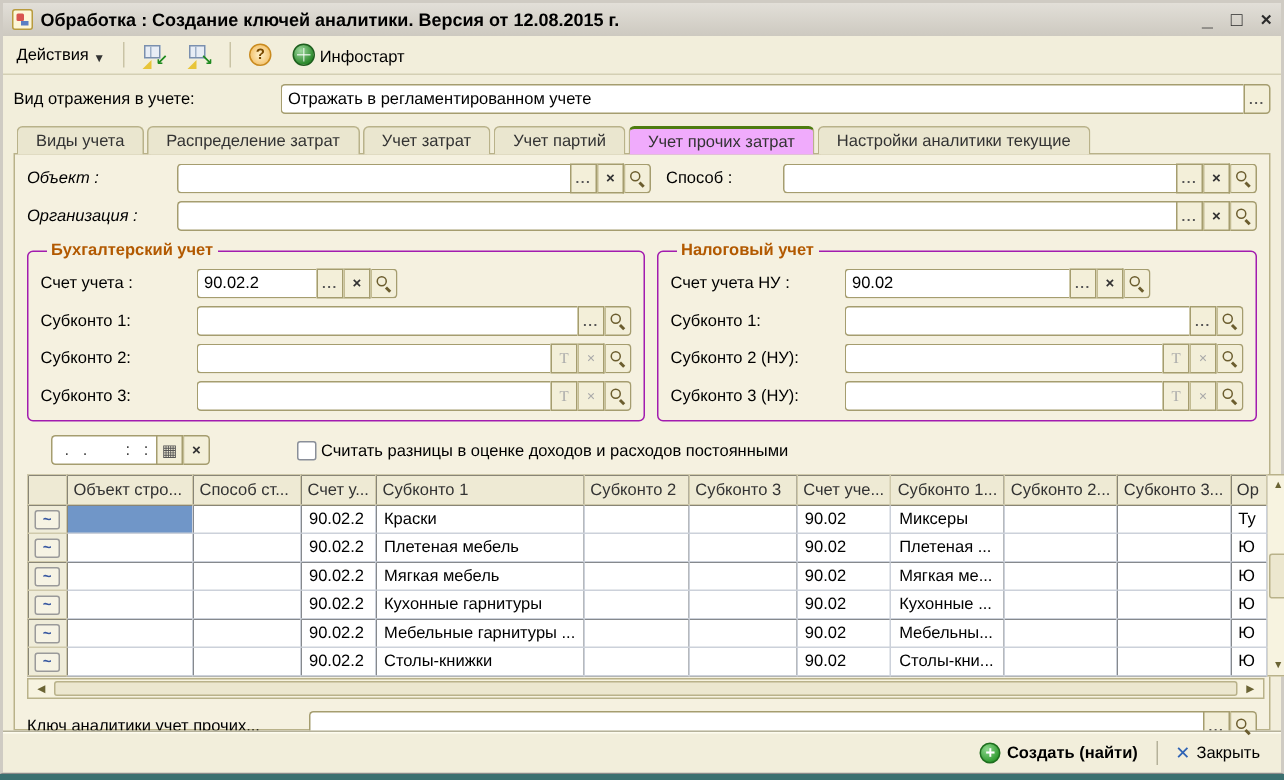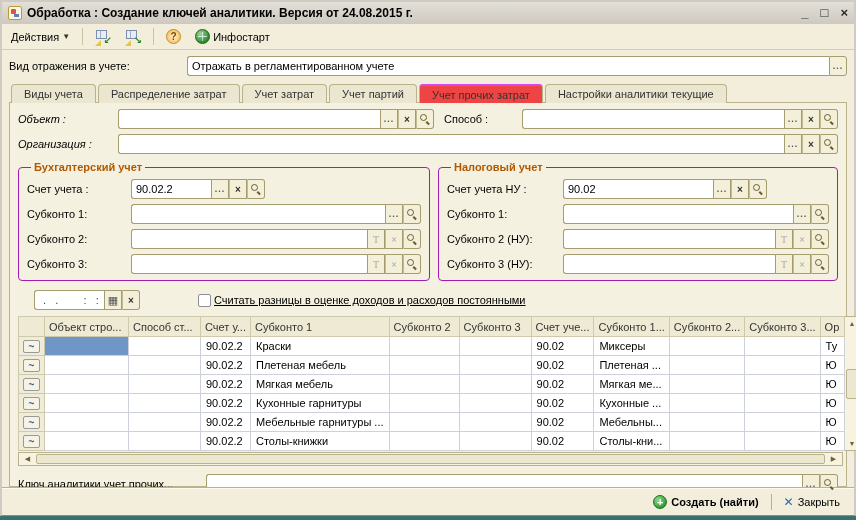--- a/index.html
+++ b/index.html
@@ -12,21 +12,21 @@
   .titlebar { height:22px; background:linear-gradient(#e2dfd8,#cdc9c0); display:flex; align-items:center; padding:0 6px; flex:0 0 auto; }
   .title-icon { width:14px; height:14px; background:#fdf6d8; border:1px solid #b89b3e; border-radius:2px; position:relative; margin-right:5px; flex:0 0 auto; }
   .title-icon::after { content:""; position:absolute; left:2px; top:2px; width:5px; height:5px; background:#d8544f; border-radius:1px; }
   .title-icon::before { content:""; position:absolute; right:2px; bottom:2px; width:5px; height:3px; background:#5b7fc4; }
   .title-text { font-weight:bold; font-size:12px; white-space:nowrap; overflow:hidden; flex:1; }
   .win-btns { display:flex; gap:12px; margin-left:8px; }
   .win-btn { font-weight:bold; font-size:13px; color:#2b2b2b; line-height:14px; cursor:default; }
 
   
   .toolbar { height:26px; background:#f2eedb; border-bottom:1px solid #d4cfb4; display:flex; align-items:center; padding:0 4px; gap:4px; flex:0 0 auto; }
-  .tb-btn { display:flex; align-items:center; gap:3px; padding:2px 5px; border-radius:2px; }
+  .tb-btn { display:flex; align-items:flex-end; gap:3px; padding:2px 5px; border-radius:2px; }
   .tb-sep { width:1px; height:17px; background:#c9c3a5; margin:0 3px; }
   .dd-arrow { font-size:8px; color:#333; }
   .mini-table-icon { width:16px; height:15px; position:relative; }
   .mini-table-icon .grid { position:absolute; left:1px; top:1px; width:11px; height:9px; background:#e8edf5; border:1px solid #7a8fae; }
   .mini-table-icon .grid::after { content:""; position:absolute; left:3px; top:0; bottom:0; width:1px; background:#9eb0c8; }
   .mini-table-icon .arr { position:absolute; right:-1px; bottom:-2px; color:#1f8a1f; font-size:10px; font-weight:bold; line-height:10px; }
   .mini-table-icon .tri { position:absolute; left:0; bottom:-2px; width:0; height:0; border-left:6px solid transparent; border-bottom:6px solid #e8c53a; }
   .help-icon { width:15px; height:15px; border-radius:50%; background:radial-gradient(#fff3cf,#f0b câ44f); background:radial-gradient(#fff3cf,#f0b44f); border:1px solid #c98a1e; color:#7a4a00; font-weight:bold; font-size:10px; display:flex; align-items:center; justify-content:center; }
   .globe-icon { width:15px; height:15px; border-radius:50%; background:radial-gradient(circle at 35% 30%,#9fd89f,#2e8b2e 70%); border:1px solid #1d5e1d; position:relative; }
   .globe-icon::after { content:""; position:absolute; left:2px; right:2px; top:6px; height:1px; background:rgba(255,255,255,.7); }
@@ -44,21 +44,21 @@
   .fbtn.dots { font-weight:bold; letter-spacing:1px; font-size:9px; color:#555; }
   .fbtn.xbtn { color:#333; font-weight:bold; }
   .fbtn.xbtn.dis, .fbtn.tbtn { color:#a9a9a9; font-family:"Liberation Serif",serif; }
   .mag { position:relative; width:10px; height:10px; display:inline-block; }
   .mag::before { content:""; position:absolute; left:0; top:0; width:5px; height:5px; border:1.5px solid #6b5d2e; border-radius:50%; }
   .mag::after { content:""; position:absolute; left:7px; top:7px; width:4px; height:1.5px; background:#6b5d2e; transform:rotate(45deg); transform-origin:0 0; }
 
   
   .tabs { display:flex; gap:2px; margin-top:7px; padding-left:2px; flex:0 0 auto; position:relative; z-index:2; }
   .tab { padding:3px 12px 2px; background:#eae6cf; border:1px solid #b9b28a; border-bottom:none; border-radius:4px 4px 0 0; color:#333; }
-  .tab.active { background:#ef4444; border-top:2px solid #d946ef; font-weight:normal; position:relative; top:0;text-align:center; }
+  .tab.active { background:#f0abfc; border-top:2px solid #4d7c0f; font-weight:normal; position:relative; top:0;text-align:center; }
 
   
   .panel { flex:1; border:1px solid #b9b28a; background:#f5f1e0; margin-top:-1px; padding:6px 8px 4px; display:flex; flex-direction:column; min-height:0; }
   .frow { display:flex; align-items:center; margin-bottom:5px; flex:0 0 auto; }
   .frow .lbl { flex:0 0 auto; }
   .lbl-obj { width:84px;font-style:italic; }
   .lbl-sposob { width:62px; padding-left:10px; box-sizing:content-box; }
   .half { flex:1; min-width:0; }
 
   .groups { display:flex; gap:8px; margin:2px 0 6px; flex:0 0 auto; }
@@ -70,21 +70,21 @@
   .grow .lbl { width:88px; flex:0 0 auto; }
   fieldset.tax .grow .lbl { width:100px; }
   .short { width:150px; }
   .grow .fldgrp.full { flex:1; }
 
   .date-row { display:flex; align-items:center; margin:3px 0 6px; flex:0 0 auto; }
   .date-row .lbl { width:168px; }
   .dategrp { width:122px; }
   .dategrp input { color:#444; letter-spacing:1px; }
   .calbtn { font-size:11px; color:#555; }
-  .checkbox-wrap { display:flex; align-items:flex-start; margin-left:58px; gap:3px;text-decoration:underline; }
+  .checkbox-wrap { display:flex; align-items:flex-end; margin-left:58px; gap:3px; }
   .checkbox { width:13px; height:13px; background:#fff; border:1px solid #8a8f99; border-radius:2px; flex:0 0 auto; }
 
   
   .table-zone { flex:0 0 auto; }
   .grid-flex { display:flex; align-items:stretch; }
   table.costs { border-collapse:collapse; table-layout:fixed; background:#404040; border:1px solid #b0aa85; flex:0 0 auto; }
   table.costs th { background:#eeead4; border:1px solid #cfc9ab; font-weight:normal; text-align:left; padding:2px 4px; height:20px; white-space:nowrap; overflow:hidden; color:#333; }
   table.costs td { border:1px solid #ccd1da; padding:1px 5px; height:19px; white-space:nowrap; overflow:hidden; background:#fff; }
   table.costs td.iconcell { background:#efecd9; border-color:#cfc9ab; padding:1px 2px; text-align:center; }
   .rowicon { display:inline-block; width:17px; height:13px; line-height:11px; background:#f6f3e4; border:1px solid #9a9a9a; border-radius:2px; color:#3858a0; font-weight:bold; font-size:10px; }
@@ -107,21 +107,21 @@
   .close-icon { color:#2f63b5; font-weight:bold; font-size:12px; }
   .foot-sep { width:1px; height:16px; background:#b5b19a; }
 </style>
 </head>
 <body>
 
 <div class="window">
 
   <div class="titlebar">
     <span class="title-icon"></span>
-    <span class="title-text">Обработка : Создание ключей аналитики. Версия от 24.08.2015 г.</span>
+    <span class="title-text">Обработка : Создание ключей аналитики. Версия от 12.08.2015 г.</span>
     <span class="win-btns">
       <span class="win-btn">_</span>
       <span class="win-btn">□</span>
       <span class="win-btn">×</span>
     </span>
   </div>
 
   <div class="toolbar">
     <span class="tb-btn">
       <span>Действия</span>

